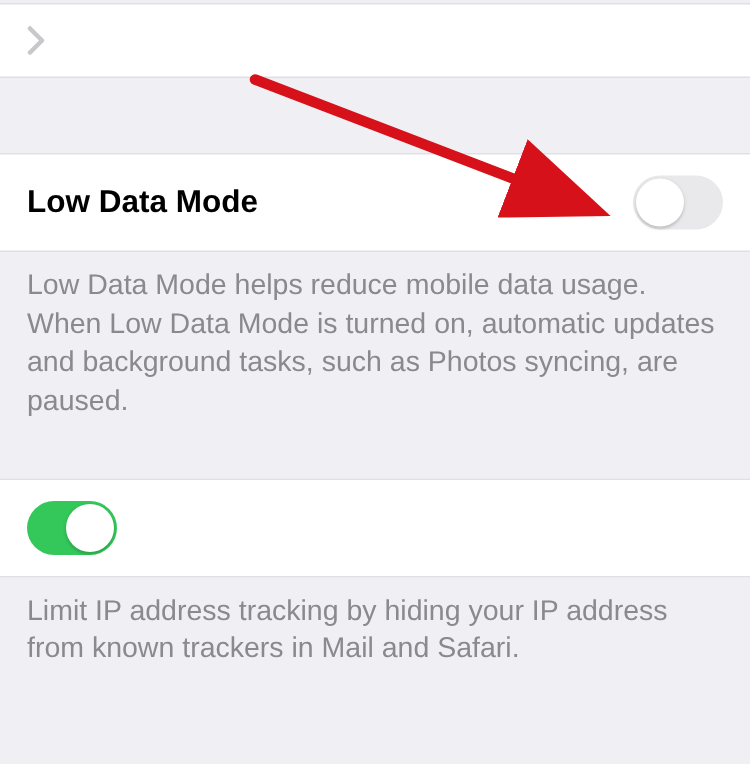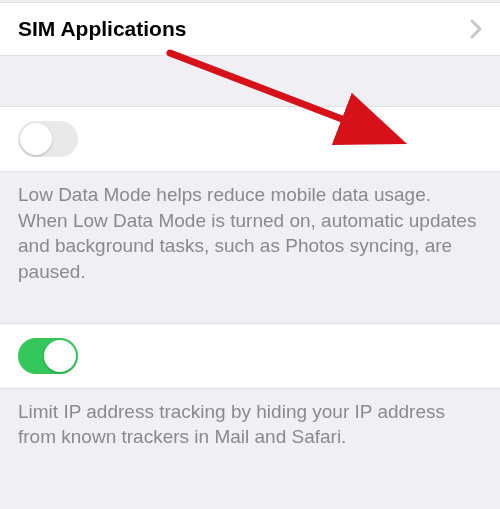--- a/index.html
+++ b/index.html
@@ -84,31 +84,31 @@
       left: 162px;
       pointer-events: none;
     }
   </style>
 </head>
 <body>
 
 <div class="spacer-top"></div>
 
 <div class="row">
-  <span class="row-label">SIM Applications</span>
   <span class="chevron">
     <svg width="12" height="20" viewBox="0 0 12 20">
         <path d="M2 2 L10 10 L2 18" stroke="#c7c7cc" stroke-width="3" fill="none" stroke-linecap="round" stroke-linejoin="round"></path>
       </svg>
   </span>
 </div>
 
 <div class="gap"></div>
 
 <div class="row">
+  <span class="row-label">Low Data Mode</span>
   <div class="toggle toggle-off">
     <div class="knob"></div>
   </div>
 </div>
 
 <div class="description">Low Data Mode helps reduce mobile data usage. When Low Data Mode is turned on, automatic updates and background tasks, such as Photos syncing, are paused.</div>
 
 <div class="gap2"></div>
 
 <div class="row">

